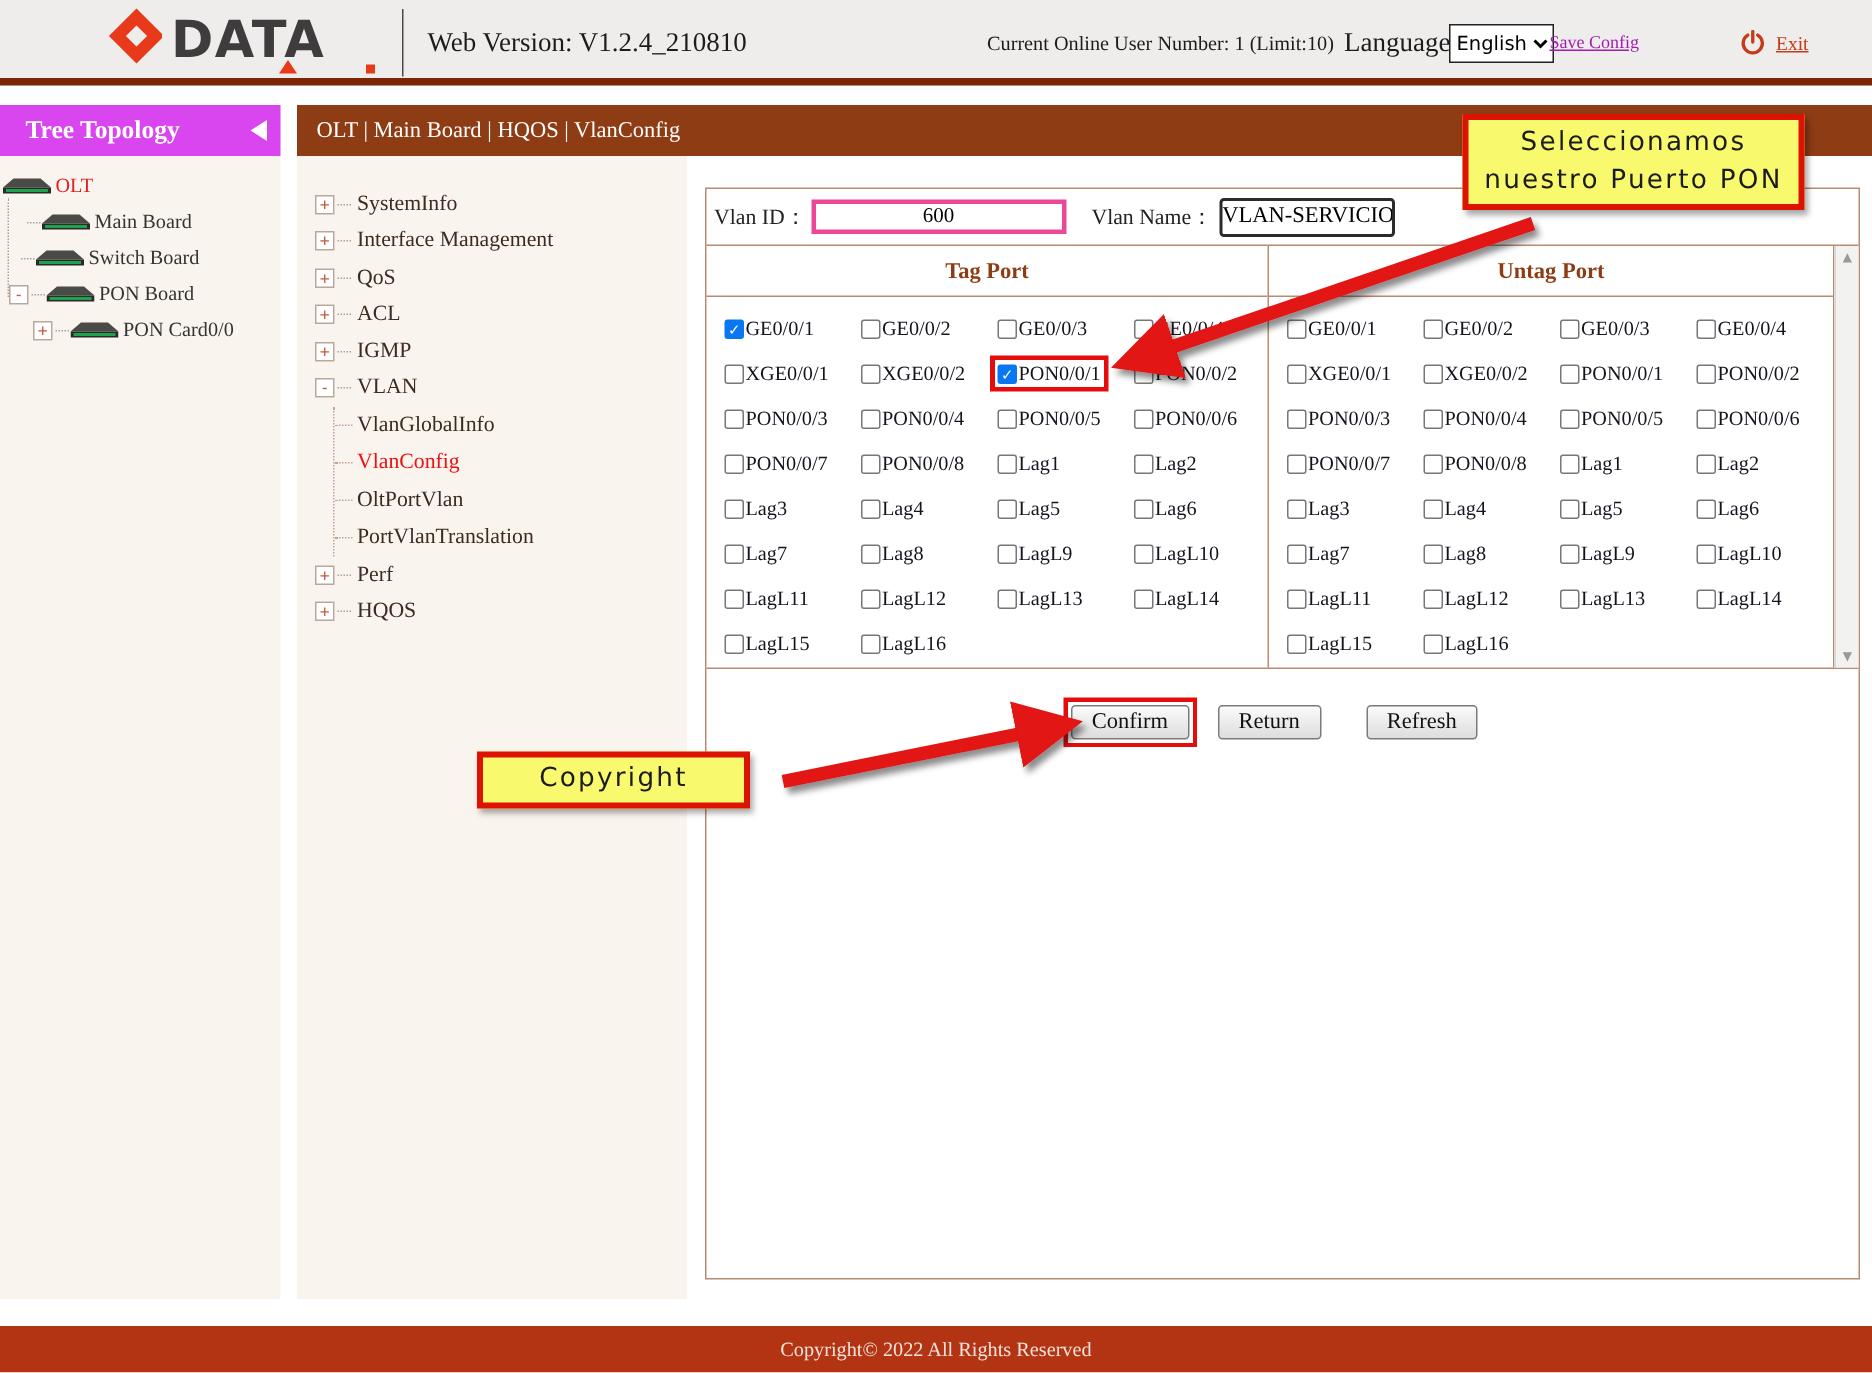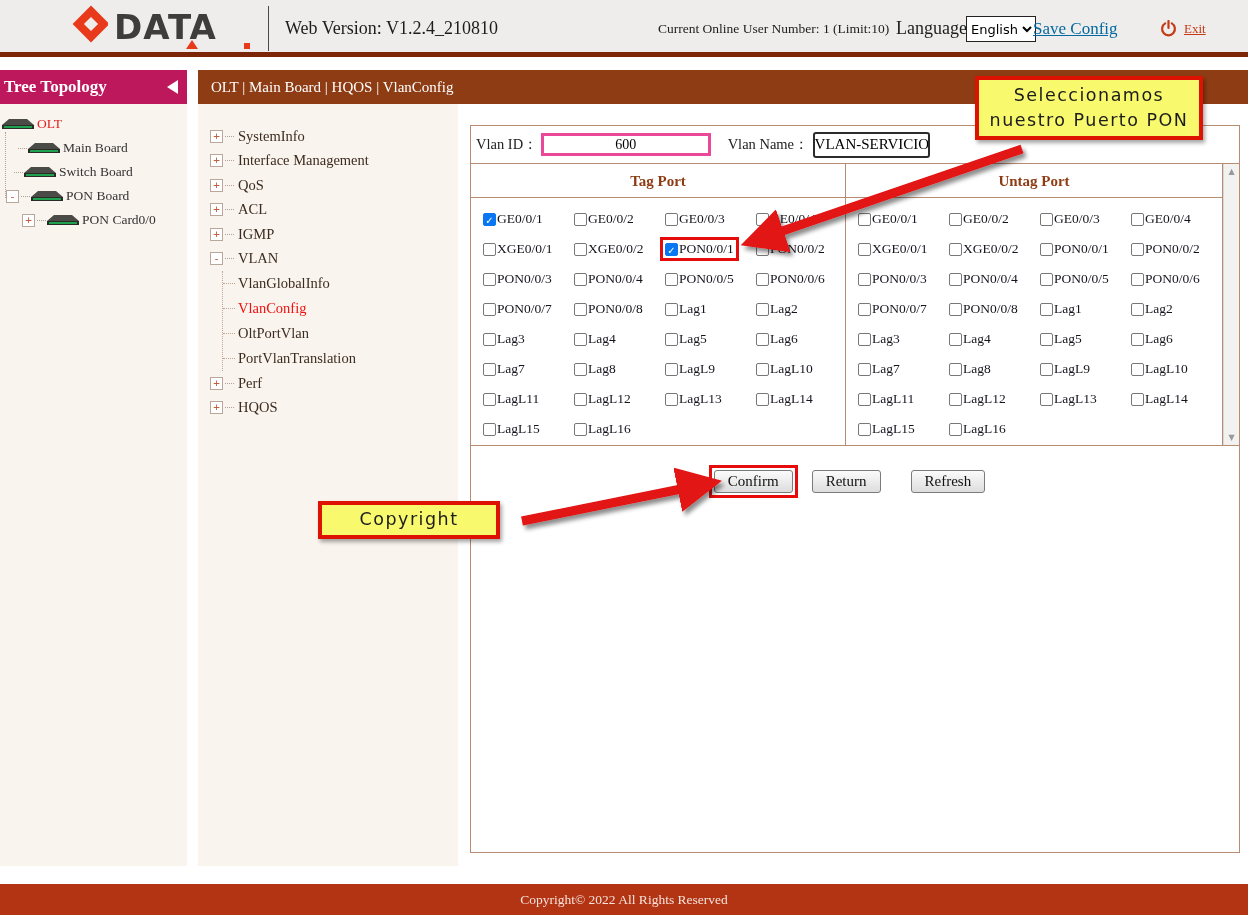--- a/index.html
+++ b/index.html
@@ -19,29 +19,29 @@
   .logo-acc1 { position:absolute; left:118px; top:38px; width:0; height:0;
     border-left:6px solid transparent; border-right:6px solid transparent; border-bottom:9px solid #e8391b; }
   .logo-acc2 { position:absolute; left:176px; top:41px; width:6px; height:6px; background:#e8391b; }
   .hdr-divider { position:absolute; left:268px; top:6px; width:1px; height:45px; background:#4a4a4a; }
   .web-version { position:absolute; left:285px; top:0; height:69px; line-height:57px; font-size:18px; color:#1c1c1c; }
   .online-users { position:absolute; left:658px; top:0; height:57px; line-height:57px; font-size:13.5px; color:#1c1c1c; }
   .lang-label { position:absolute; left:896px; top:0; height:57px; line-height:57px; font-size:18px; color:#1c1c1c; }
   .lang-select { position:absolute; left:966px; top:16px; width:70px; height:26px;
     font-family:"DejaVu Sans",sans-serif; font-size:13px; border:1px solid #222; background:#fff; }
   .save-config { position:absolute; left:1033px; top:0; height:57px; line-height:57px;
-    font-size:17px; color:#0369a1; text-decoration:underline; cursor:pointer; }
+    font-size:12px; color:#a21caf; text-decoration:underline; cursor:pointer; }
   .power-wrap { position:absolute; left:1160px; top:20px; width:17px; height:17px; cursor:pointer; }
   .exit-link { position:absolute; left:1184px; top:0; height:57px; line-height:57px;
     font-size:13px; color:#c53a17; text-decoration:underline; cursor:pointer; }
 
   
   .sidebar { position:absolute; left:0; top:70px; width:187px; height:796px; background:#faf4ee; }
-  .sidebar-title { height:34px; background:#be185d; color:#fff; font-weight:bold;
-    font-size:17px; line-height:34px; padding-left:4px; position:relative; }
+  .sidebar-title { height:34px; background:#d946ef; color:#fff; font-weight:bold;
+    font-size:17px; line-height:34px; padding-left:17px; position:relative; }
   .collapse-tri { position:absolute; right:9px; top:10px; width:0; height:0;
     border-top:7px solid transparent; border-bottom:7px solid transparent; border-right:11px solid #fff; cursor:pointer; }
   #tree { position:relative; padding-top:8px; font-size:13.5px; }
   .tree-row { display:flex; align-items:center; height:24px; white-space:nowrap; cursor:pointer; }
   .dev-icon { flex:0 0 auto; margin-right:3px; }
   .tree-label { color:#333; }
   .tree-label.root { color:#e02020; }
   .expander { flex:0 0 auto; width:13px; height:13px; border:1px solid #b9a79b; background:#fff;
     font-family:"DejaVu Sans Mono",monospace; font-size:11px; line-height:11px; text-align:center;
     color:#c06040; margin-right:2px; cursor:pointer; }

